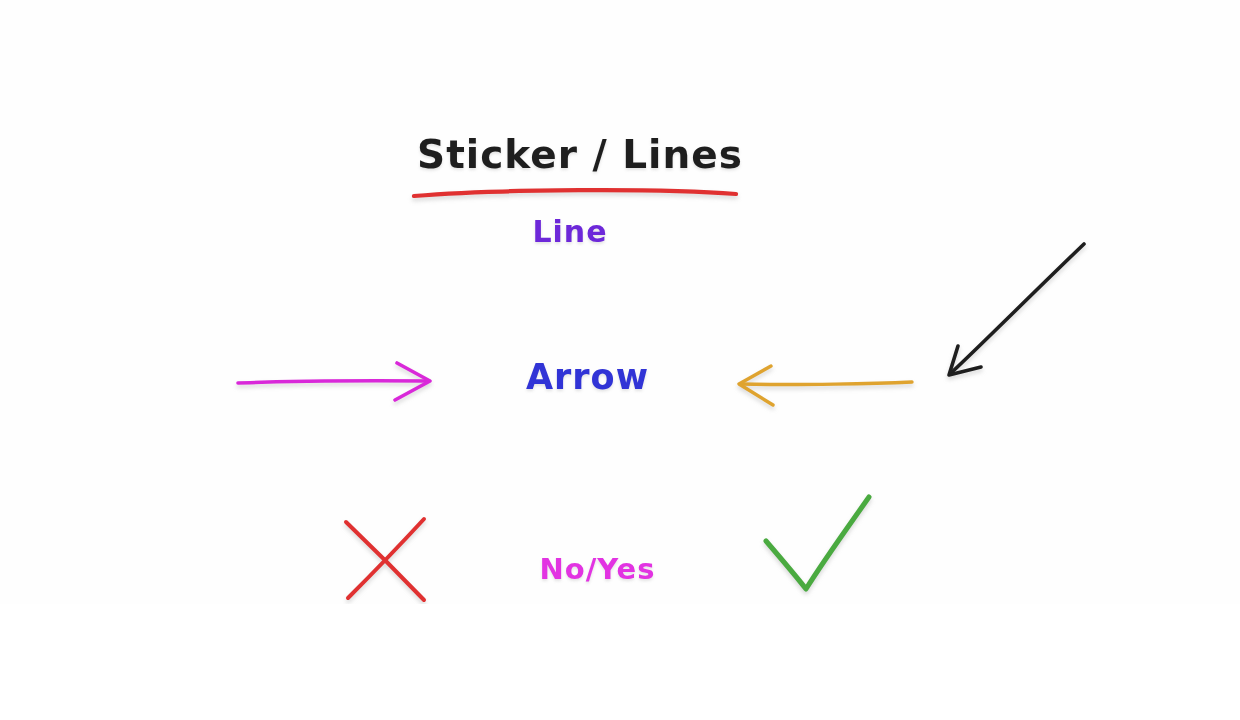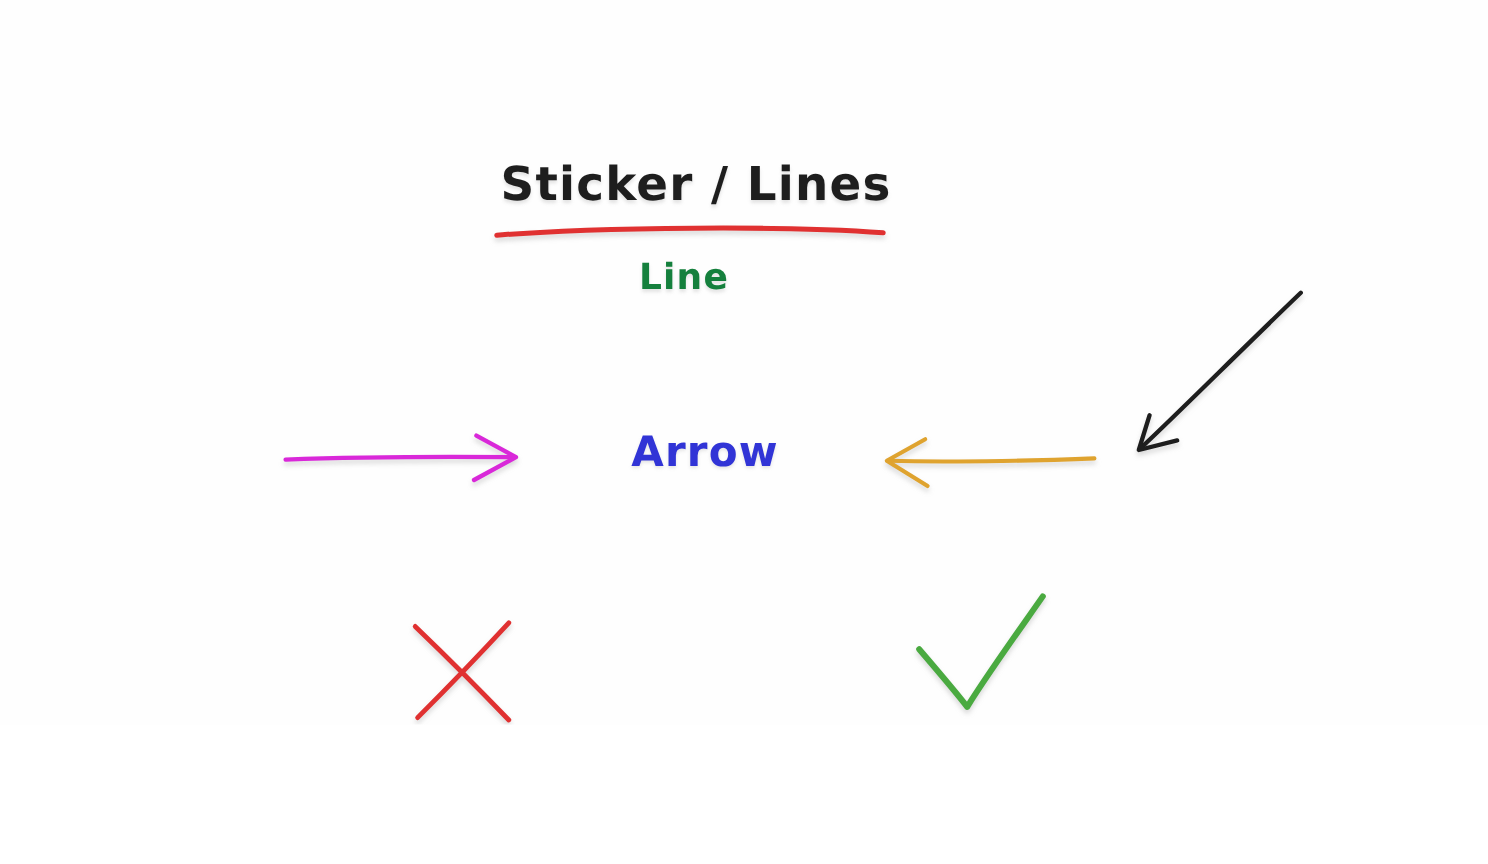--- a/index.html
+++ b/index.html
@@ -63,21 +63,21 @@
 <body>
 
 <div class="canvas">
 
   <div class="hand-text title" style="color: rgb(30, 30, 30);">Sticker / Lines</div>
 
   <svg class="stroke-svg svg-underline" width="330" height="16" viewBox="0 0 330 16">
     <path d="M4 10 C 90 3, 250 2, 326 8" fill="none" stroke-width="4.2" stroke-linecap="round" stroke="#e03131"></path>
   </svg>
 
-  <div class="hand-text line-label" style="color: #15803d;">Line</div>
+  <div class="hand-text line-label" style="color: #6d28d9;">Line</div>
 
   <svg class="stroke-svg svg-arrow-right" width="205" height="52" viewBox="0 0 205 52">
     <path d="M6 28 C 60 26, 140 25.5, 197 26" fill="none" stroke-width="3.6" stroke-linecap="round" stroke="#d928d9"></path>
     <path d="M165 8 L198 26 L163 45" fill="none" stroke-width="3.6" stroke-linecap="round" stroke-linejoin="round" stroke="#d928d9"></path>
   </svg>
 
   <div class="hand-text arrow-label" style="color: rgb(49, 52, 214);">Arrow</div>
 
   <svg class="stroke-svg svg-arrow-left" width="195" height="58" viewBox="0 0 195 58">
     <path d="M12 26 C 70 27.5, 150 25.5, 184 24" fill="none" stroke-width="3.4" stroke-linecap="round" stroke="#dfa32f"></path>
@@ -87,18 +87,19 @@
   <svg class="stroke-svg svg-arrow-diag" width="160" height="150" viewBox="0 0 160 150">
     <path d="M146 8 C 100 52, 40 112, 13 137" fill="none" stroke-width="3.6" stroke-linecap="round" stroke="#1e1e1e"></path>
     <path d="M20 110 L11 139 L43 131" fill="none" stroke-width="3.6" stroke-linecap="round" stroke-linejoin="round" stroke="#1e1e1e"></path>
   </svg>
 
   <svg class="stroke-svg svg-cross" width="100" height="100" viewBox="0 0 100 100">
     <path d="M10 12 C 35 36, 65 66, 88 90" fill="none" stroke-width="4" stroke-linecap="round" stroke="#e03131"></path>
     <path d="M88 9 C 64 35, 36 64, 12 88" fill="none" stroke-width="4" stroke-linecap="round" stroke="#e03131"></path>
   </svg>
 
+  <div class="hand-text noyes-label" style="color: rgb(226, 51, 226);">No/Yes</div>
 
   <svg class="stroke-svg svg-check" width="120" height="110" viewBox="0 0 120 110">
     <path d="M8 51 C 20 65, 38 86, 48 99 C 66 70, 95 30, 111 7" fill="none" stroke-width="5" stroke-linecap="round" stroke-linejoin="round" stroke="#4aaa40"></path>
   </svg>
 
 </div>
 
 </body></html>

